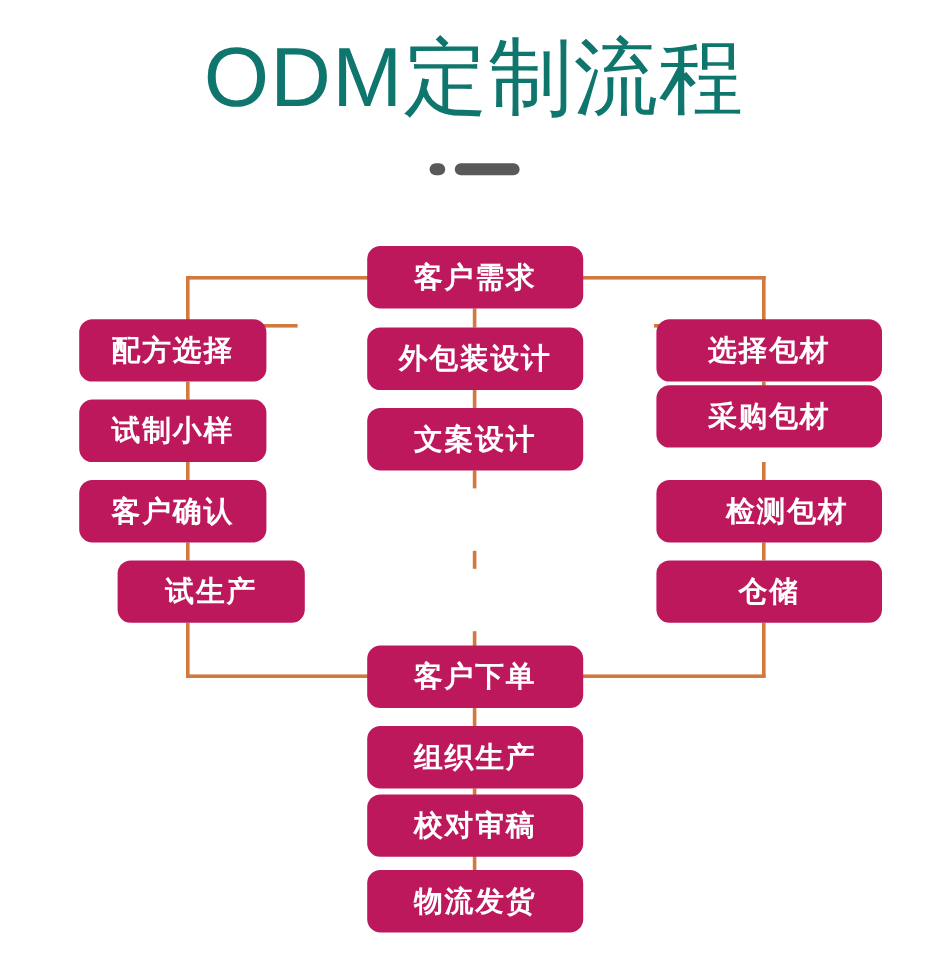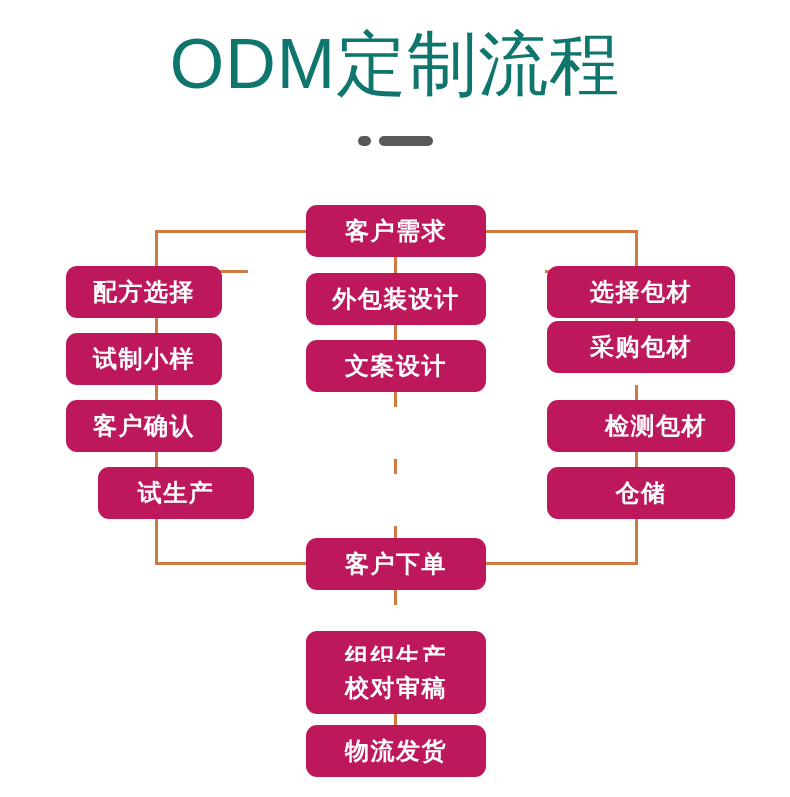--- a/index.html
+++ b/index.html
@@ -161,18 +161,18 @@
 
     <div class="node col-mid" style="top:273px;">外包装设计</div>
     <div class="node col-mid" style="top:340px;">文案设计</div>
 
     <div class="node col-right" style="top:266px;">选择包材</div>
     <div class="node col-right" style="top:321px;">采购包材</div>
     <div class="node col-right" style="top:400px;padding-left:30px;">检测包材</div>
     <div class="node col-right" style="top:467px;">仓储</div>
 
     <div class="node col-mid" style="top:538px;">客户下单</div>
-    <div class="node col-mid" style="top:631px;">组织生产</div>
+    <div class="node col-mid" style="top:605px;">组织生产</div>
     <div class="node col-mid" style="top:662px;">校对审稿</div>
     <div class="node col-mid" style="top:725px;">物流发货</div>
 
   </div>
 </div>
 
 </body></html>

